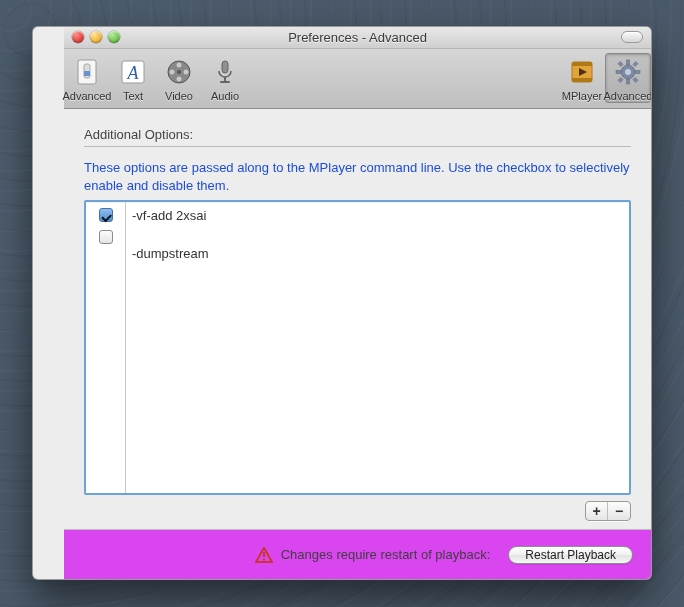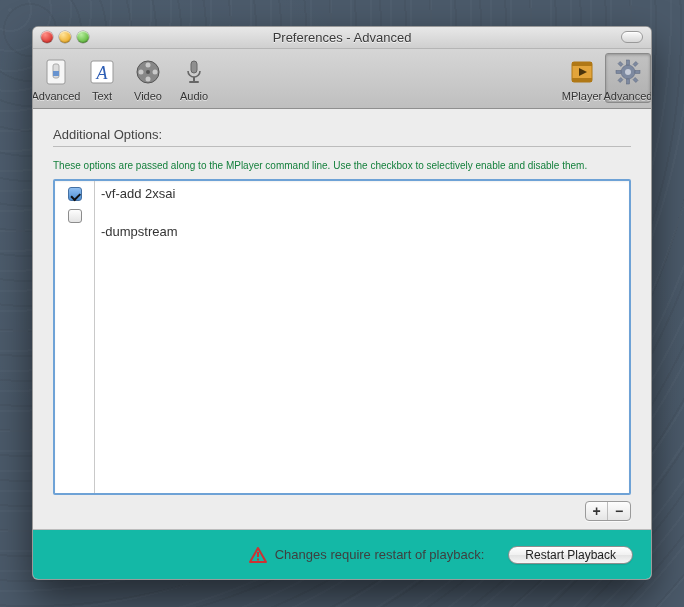--- a/index.html
+++ b/index.html
@@ -28,20 +28,21 @@
     position: absolute;
     left: 32px; top: 26px;
     width: 620px; height: 554px;
     background: #ededed;
     border: 1px solid rgba(0,0,0,0.35);
     border-radius: 6px;
     box-shadow: 0 18px 40px rgba(0,0,0,0.55);
     display: flex;
     flex-direction: column;
     overflow: hidden;
+    padding-left: 31px;
   }
   
   .titlebar {
     height: 22px;
     background: linear-gradient(#e8e8e8, #cfcfcf);
     border-bottom: 1px solid #b5b5b5;
     display: flex;
     align-items: center;
     position: relative;
   }
@@ -108,22 +109,22 @@
   }
   .section-title {
     font-size: 13px;
     color: #444;
     padding-bottom: 4px;
     border-bottom: 1px solid #bcbcbc;
     margin-bottom: 12px;
     font-weight: 400;
   }
   .help {
-    font-size: 10px;
-    color: #15803d;
+    font-size: 13px;
+    color: #1d4ed8;
     line-height: 1.35;
     margin-bottom: 6px;
     font-weight: 400;
   }
   .listbox {
     flex: 1;
     border: 2px solid #6ea2d6;
     border-radius: 2px;
     background: #fff;
     display: flex;
@@ -181,26 +182,26 @@
     width: 22px; height: 18px;
     display: flex; align-items: center; justify-content: center;
     font-size: 14px; font-weight: bold; color: #333;
     cursor: default;
   }
   .addremove div:first-child { border-right: 1px solid #bcbcbc;}
   
   .footer {
     height: 50px;
     border-top: 1px solid #bcbcbc;
-    background: #14b8a6;
+    background: #d946ef;
     display: flex;
     align-items: center;
     justify-content: flex-end;
     padding: 0 18px;
-    gap: 24px;
+    gap: 18px;
   }
   .warnline { display: flex; align-items: center; gap: 8px; font-size: 13px; color: #3f3f3f;}
   .warnicon svg { display: block; }
   .aqua-btn {
     height: 18px;
     padding: 0 16px;
     border-radius: 11px;
     background: linear-gradient(#ffffff 0%, #f1f1f1 48%, #e3e3e3 52%, #f6f6f6 100%);
     border: 1px solid #8e8e8e;
     font-size: 12px;

